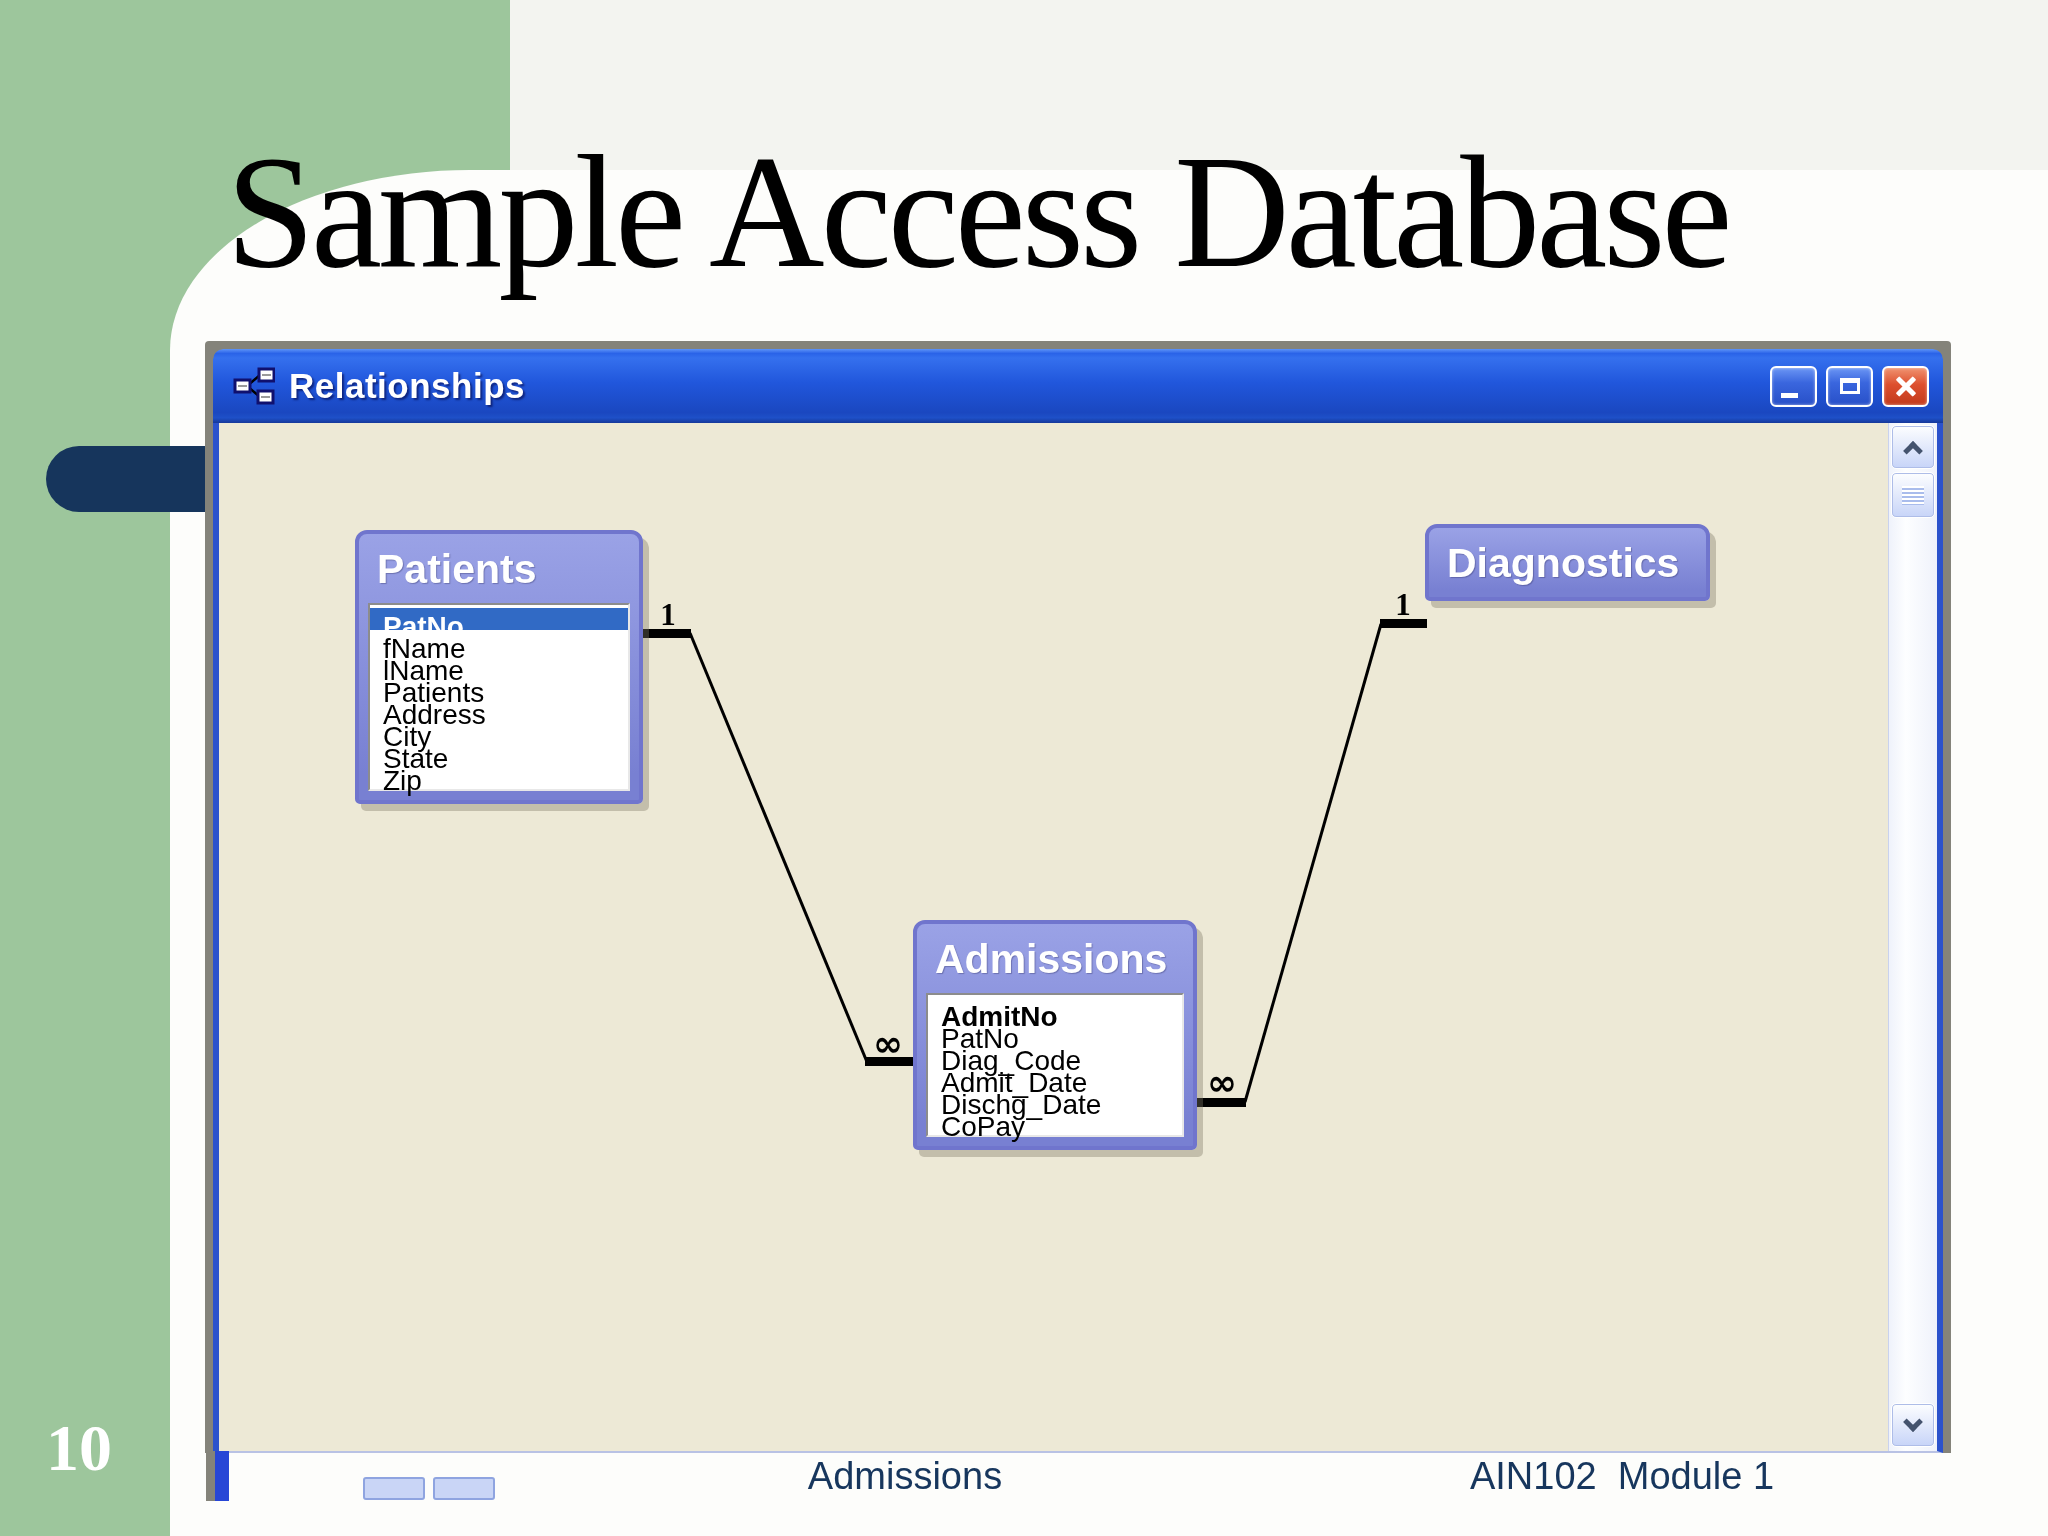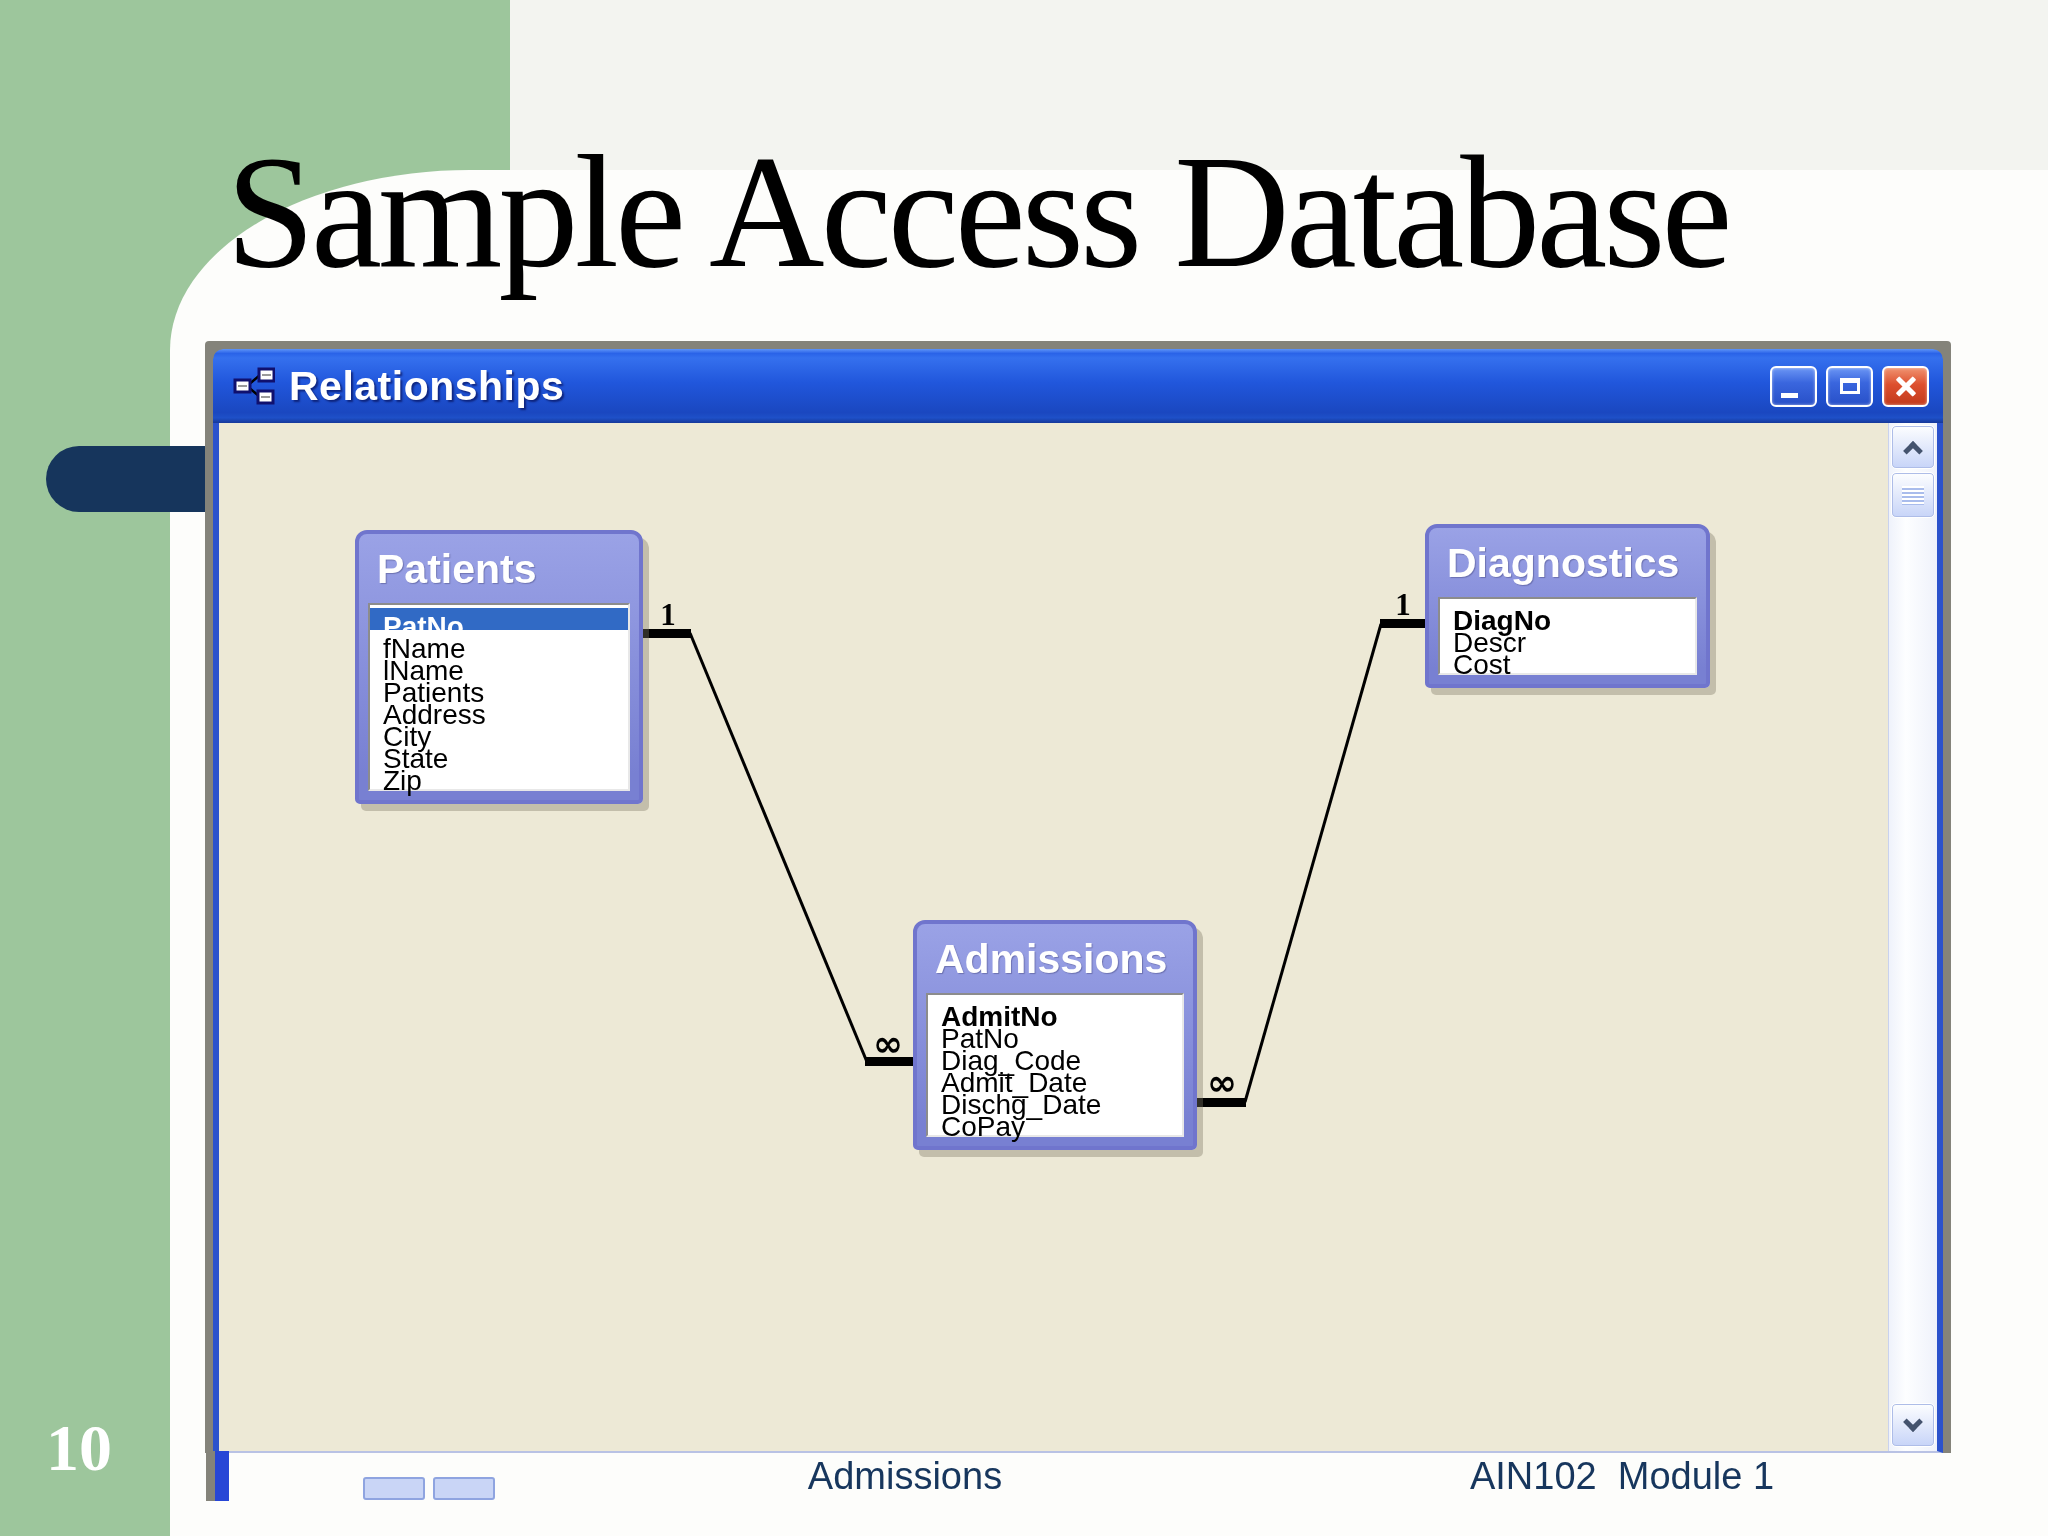--- a/index.html
+++ b/index.html
@@ -18,21 +18,21 @@
         font-weight:400;font-size:160px;line-height:1.05;letter-spacing:-4px;color:#000000;white-space:nowrap;}
 
   
   .window{position:absolute;left:205px;top:341px;width:1746px;height:1112px;
           background:#84837A;padding:8px 8px 0 8px;box-sizing:border-box;border-radius:4px 4px 0 0;}
   .win-inner{height:100%;display:flex;flex-direction:column;border-radius:10px 10px 0 0;overflow:hidden;}
   .titlebar{height:74px;flex:0 0 74px;display:flex;align-items:center;position:relative;
       background:linear-gradient(to bottom,#5E94F8 0%,#2A63E8 6%,#3570EE 12%,#2157DC 45%,#1A47C0 86%,#1E50C8 93%,#16389A 100%);
       border-radius:10px 10px 0 0;}
   .win-icon{width:42px;height:38px;margin-left:20px;flex:0 0 auto;}
-  .win-title{color:#FFFFFF;font-weight:bold;font-size:41px;margin-left:14px;
+  .win-title{color:#FFFFFF;font-weight:bold;font-size:35px;margin-left:14px;
       text-shadow:2px 2px 2px rgba(0,0,60,0.55);letter-spacing:0.5px;}
   .win-buttons{margin-left:auto;margin-right:14px;display:flex;gap:9px;}
   .wbtn{width:47px;height:41px;border-radius:6px;border:2px solid #FFFFFF;box-sizing:border-box;
       position:relative;display:flex;align-items:center;justify-content:center;
       box-shadow:inset 0 0 3px rgba(255,255,255,.6);}
   .wbtn.blue{background:linear-gradient(to bottom,#6A95F4,#3A66DE 40%,#2850C8);}
   .wbtn.red{background:linear-gradient(to bottom,#F0926F,#DD4F2E 45%,#C23A1C);}
   .glyph-min{position:absolute;left:9px;bottom:7px;width:17px;height:5px;background:#FFFFFF;}
   .glyph-max{width:20px;height:16px;border:3px solid #FFFFFF;border-top-width:5px;box-sizing:border-box;background:transparent;}
   .glyph-x{position:relative;width:24px;height:24px;}
@@ -166,25 +166,20 @@
                 <div class="trow">PatNo</div>
                 <div class="trow">Diag_Code</div>
                 <div class="trow">Admit_Date</div>
                 <div class="trow">Dischg_Date</div>
                 <div class="trow">CoPay</div>
               </div>
           </div>
 
           <div class="dtable" style="left:1206px;top:101px;width:285px;">
             <div class="thead">Diagnostics</div>
-            <div class="tbody">
-                <div class="trow pk">DiagNo</div>
-                <div class="trow">Descr</div>
-                <div class="trow">Cost</div>
-              </div>
           </div>
 
         </div>
 
         <div class="vscroll">
           <span class="sbtn">
               <span class="chev up"></span>
             </span>
           <span class="sthumb">
               <span class="grip"></span>

